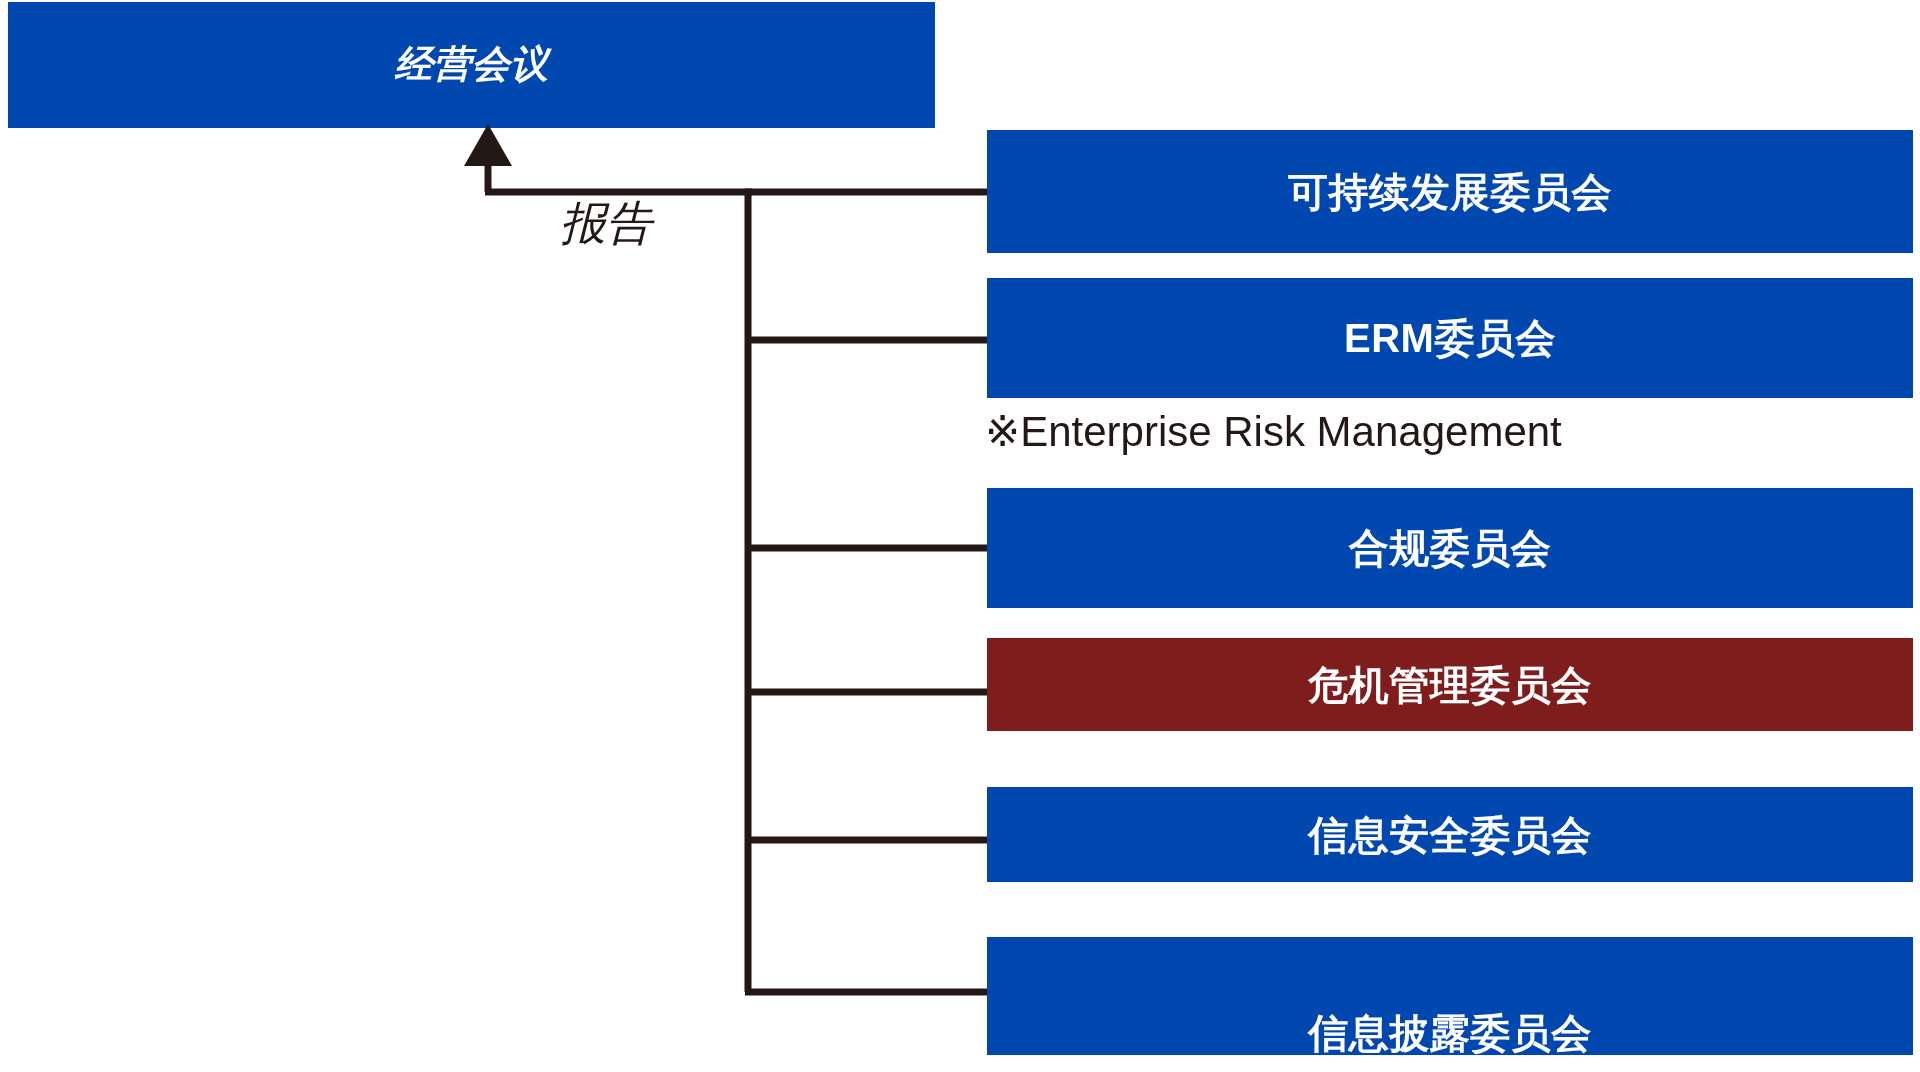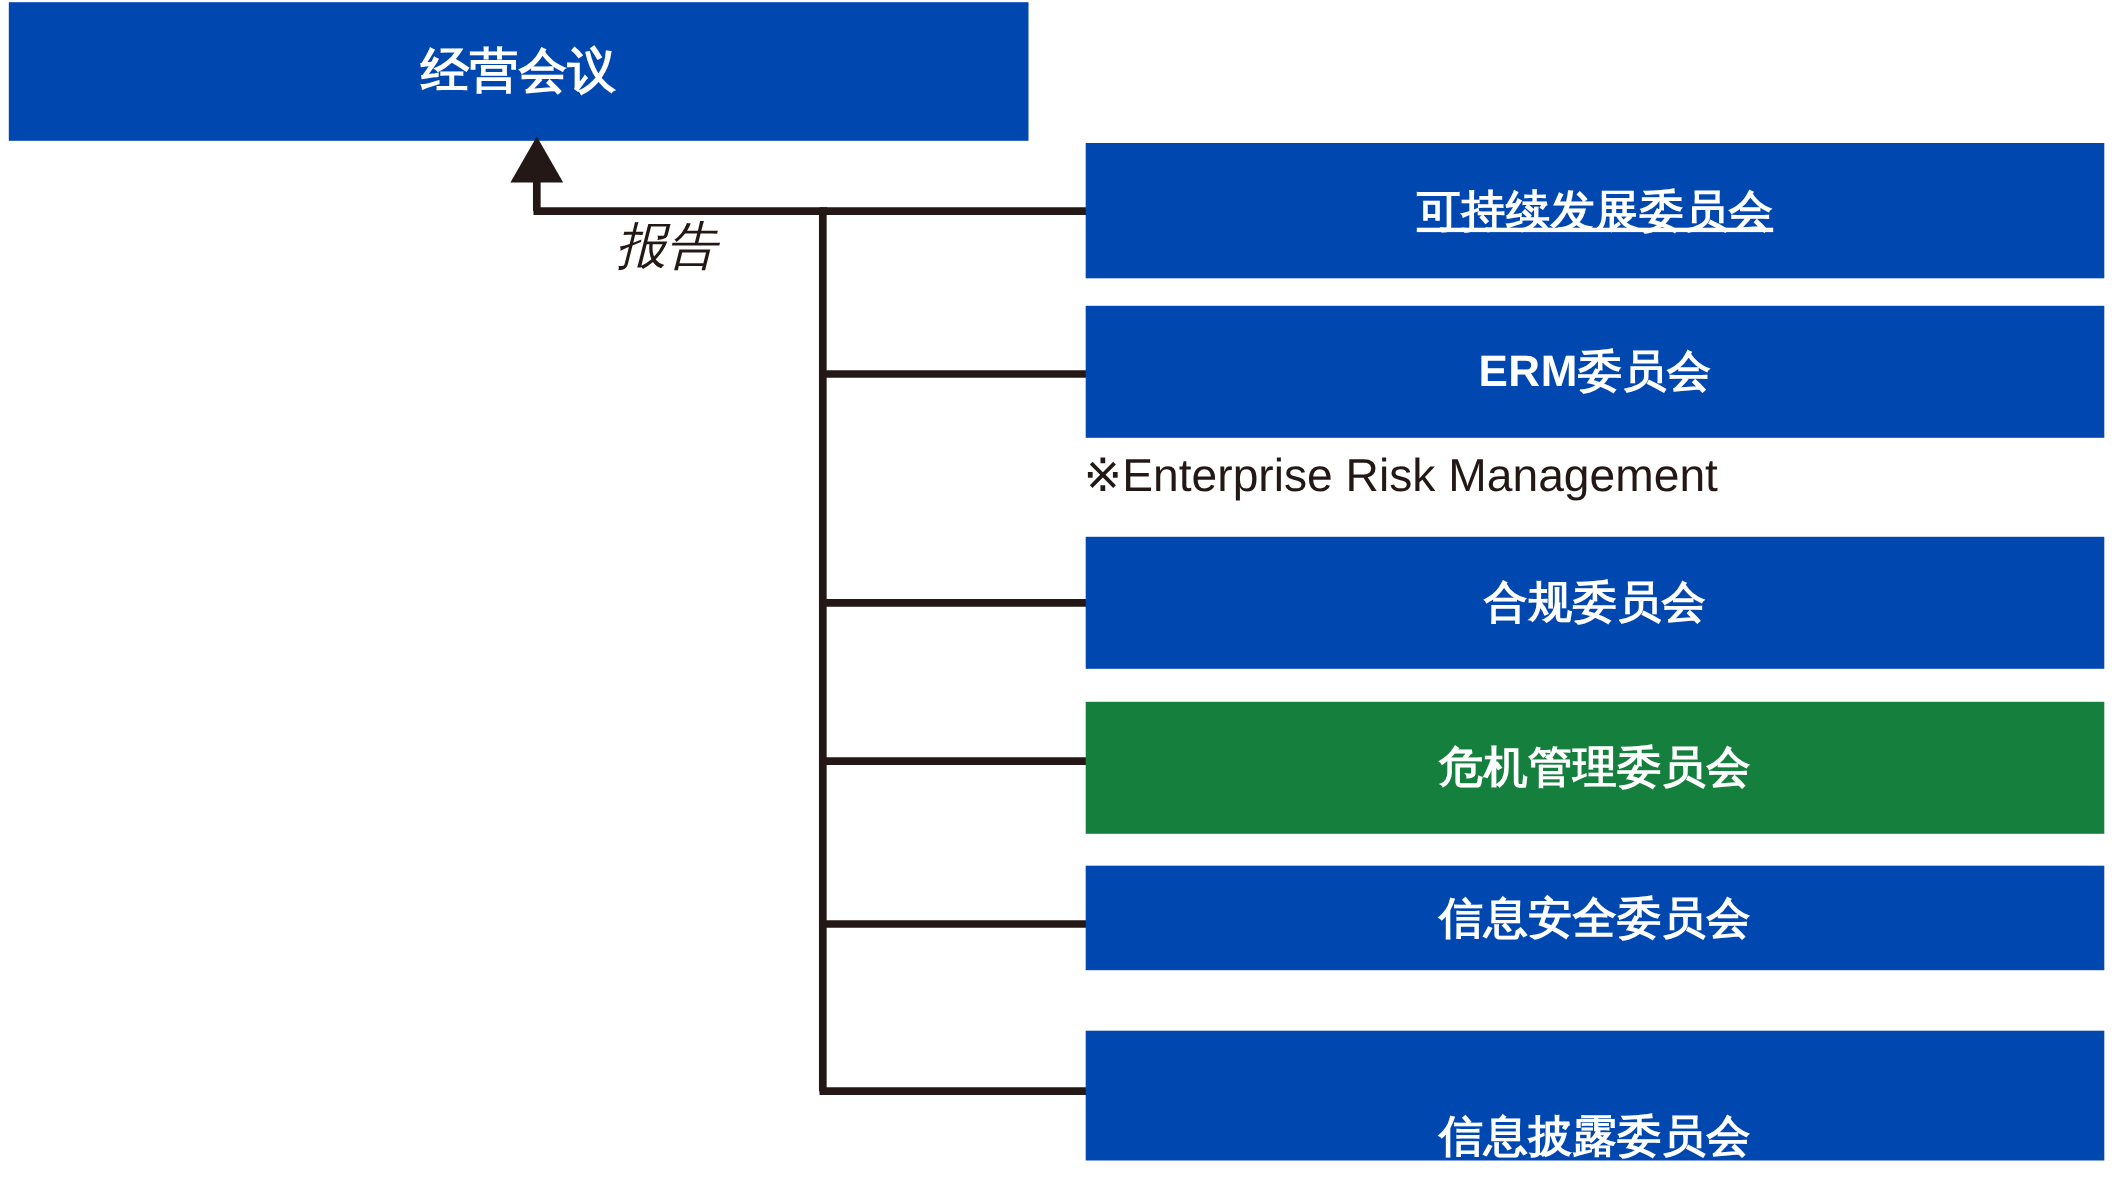--- a/index.html
+++ b/index.html
@@ -33,21 +33,22 @@
     text-align: center;
     line-height: 1.1;
   }
   #root-box {
     left: 8px;
     top: 2px;
     width: 927px;
     height: 126px;
   }
   #root-box .box-label {
-    font-size: 44px;
+    font-size: 38px;
+    font-style: italic;
   }
   .committee-box {
     left: 987px;
     width: 926px;
   }
   .committee-box .box-label {
     font-size: 40px;
   }
   .connector-svg {
     position: absolute;
@@ -105,34 +106,34 @@
       <line x1="745" y1="840" x2="990" y2="840"></line>
       <line x1="745" y1="992" x2="990" y2="992"></line>
     </g>
 
     <polygon points="488,124 464,166 512,166" fill="#231815"></polygon>
   </svg>
 
   <div id="report-label">报告</div>
 
   <div class="box committee-box" style="top: 130px; height: 123px; background: rgb(0, 71, 176);">
-    <span class="box-label" style="color: rgb(255, 255, 255); text-decoration: underline;">可持续发展委员会</span>
+    <span class="box-label" style="color: rgb(255, 255, 255);">可持续发展委员会</span>
   </div>
 
   <div class="box committee-box" style="top: 278px; height: 120px; background: rgb(0, 71, 176);">
     <span class="box-label" style="color: rgb(255, 255, 255); text-align: right;">ERM委员会</span>
   </div>
 
   <div id="erm-note">※Enterprise Risk Management</div>
 
   <div class="box committee-box" style="top: 488px; height: 120px; background: rgb(0, 71, 176);">
     <span class="box-label" style="color: rgb(255, 255, 255);">合规委员会</span>
   </div>
 
-  <div class="box committee-box" style="top: 638px; height: 120px; background: #15803d;">
+  <div class="box committee-box" style="top: 638px; height: 93px; background: #7f1d1d;">
     <span class="box-label" style="color: rgb(255, 255, 255);">危机管理委员会</span>
   </div>
 
   <div class="box committee-box" style="top: 787px; height: 95px; background: rgb(0, 71, 176);">
     <span class="box-label" style="color: rgb(255, 255, 255);">信息安全委员会</span>
   </div>
 
   <div class="box committee-box" style="top: 937px; height: 118px; background: rgb(0, 71, 176); align-items: flex-end;">
     <span class="box-label" style="color: rgb(255, 255, 255);">信息披露委员会</span>
   </div>

